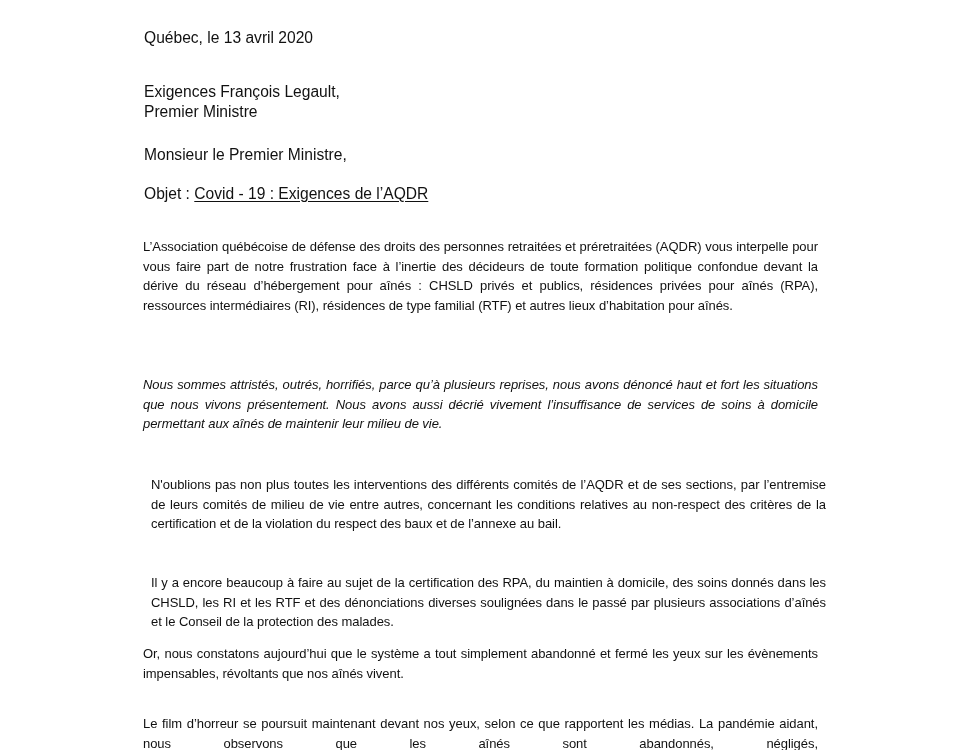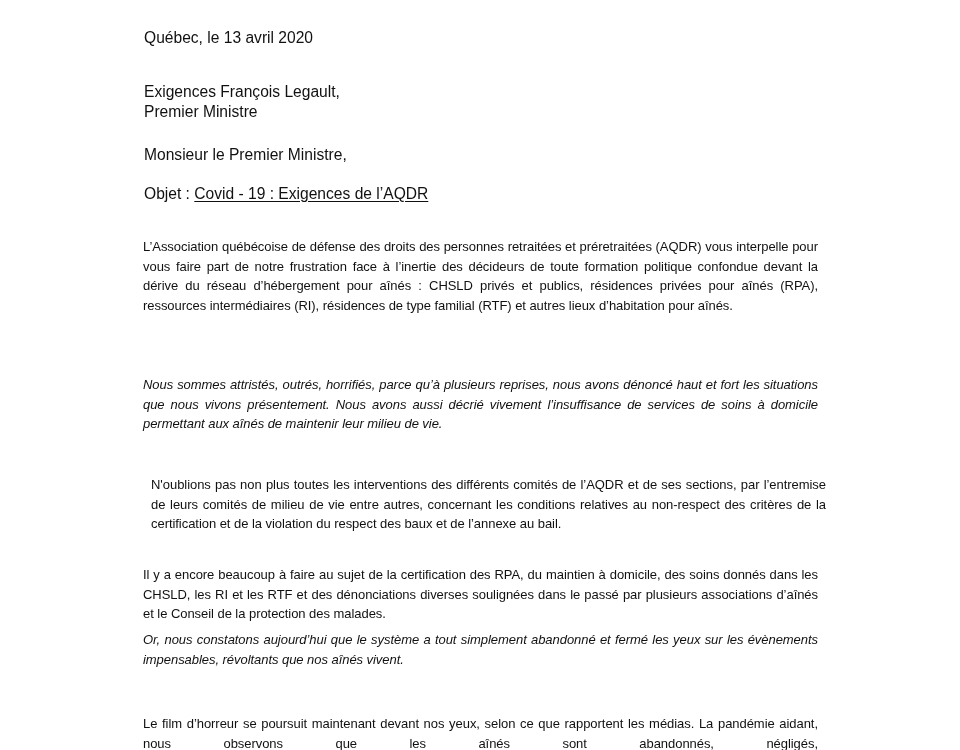--- a/index.html
+++ b/index.html
@@ -44,21 +44,21 @@
     font-size: 13px;
     line-height: 19.6px;
     text-align: justify;
     text-align-last: left;
     letter-spacing: -0.05px;
   }
   .p1 { top: 237px; }
   .p2 { top: 375px; font-style: italic; }
   .p3 { top: 467px; }
   .p4 { top: 565px; }
-  .p5 { top: 630px; font-style: italic; }
+  .p5 { top: 644px; }
   .p6 { top: 714px; }
 </style>
 </head>
 <body>
 
 <div class="page">
   <div class="line date">Québec, le 13 avril 2020</div>
 
   <div class="line recipient">
     <div>Exigences François Legault,</div>
@@ -67,16 +67,16 @@
 
   <div class="line salutation">Monsieur le Premier Ministre,</div>
 
   <div class="line subject">
     <span>Objet : </span><span class="subject-text">Covid - 19 : Exigences de l’AQDR</span>
   </div>
 
   <p class="para p1" style="margin:0">L’Association québécoise de défense des droits des personnes retraitées et préretraitées (AQDR) vous interpelle pour vous faire part de notre frustration face à l’inertie des décideurs de toute formation politique confondue devant la dérive du réseau d’hébergement pour aînés : CHSLD privés et publics, résidences privées pour aînés (RPA), ressources intermédiaires (RI), résidences de type familial (RTF) et autres lieux d’habitation pour aînés.</p>
   <p class="para p2" style="margin:0">Nous sommes attristés, outrés, horrifiés, parce qu’à plusieurs reprises, nous avons dénoncé haut et fort les situations que nous vivons présentement. Nous avons aussi décrié vivement l’insuffisance de services de soins à domicile permettant aux aînés de maintenir leur milieu de vie.</p>
   <p class="para p3" style="margin:8px">N'oublions pas non plus toutes les interventions des différents comités de l’AQDR et de ses sections, par l’entremise de leurs comités de milieu de vie entre autres, concernant les conditions relatives au non-respect des critères de la certification et de la violation du respect des baux et de l’annexe au bail.</p>
-  <p class="para p4" style="margin:0">Il y a encore beaucoup à faire au sujet de la certification des RPA, du maintien à domicile, des soins donnés dans les CHSLD, les RI et les RTF et des dénonciations diverses soulignées dans le passé par plusieurs associations d’aînés et le Conseil de la protection des malades.</p>
+  <p class="para p4" style="margin:8px">Il y a encore beaucoup à faire au sujet de la certification des RPA, du maintien à domicile, des soins donnés dans les CHSLD, les RI et les RTF et des dénonciations diverses soulignées dans le passé par plusieurs associations d’aînés et le Conseil de la protection des malades.</p>
   <p class="para p5" style="margin:0">Or, nous constatons aujourd’hui que le système a tout simplement abandonné et fermé les yeux sur les évènements impensables, révoltants que nos aînés vivent.</p>
   <p class="para p6" style="margin:0; text-align-last: justify;">Le film d’horreur se poursuit maintenant devant nos yeux, selon ce que rapportent les médias. La pandémie aidant, nous observons que les aînés sont abandonnés, négligés,</p>
 </div>
 
 </body></html>

